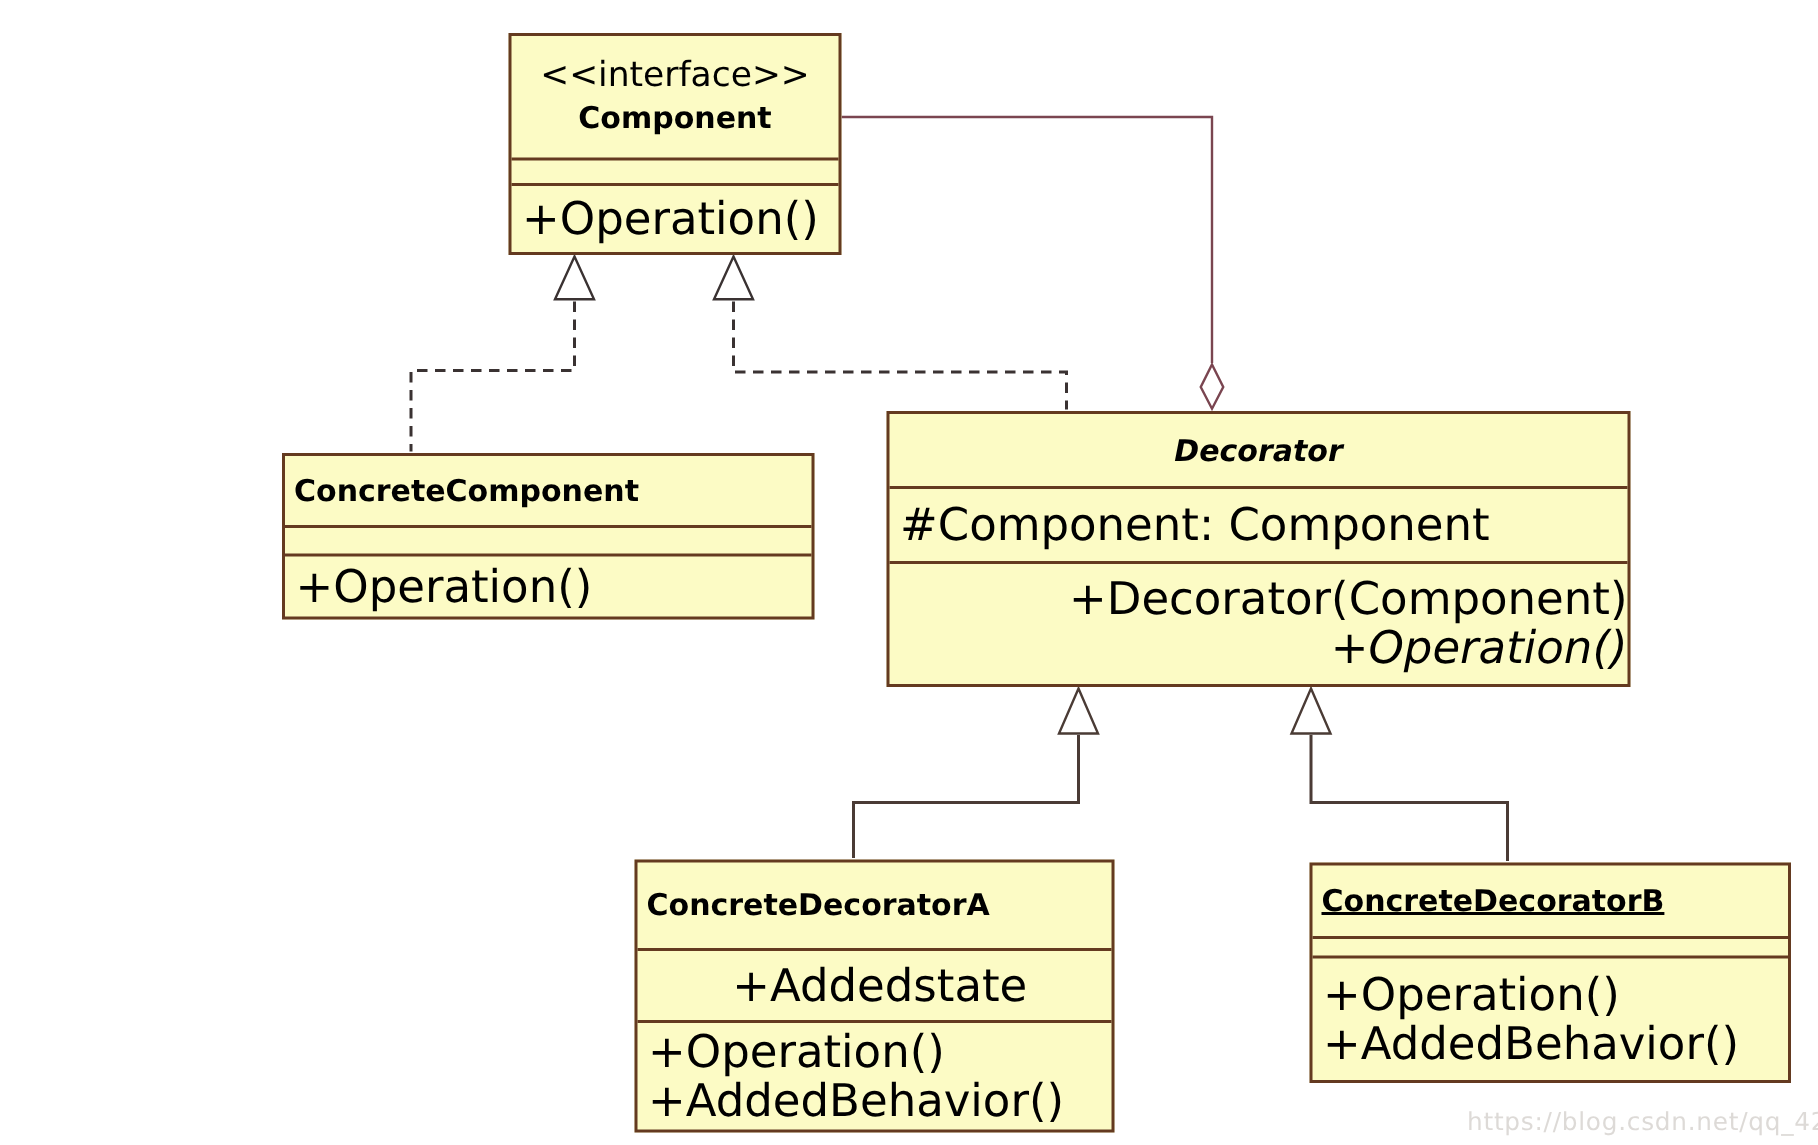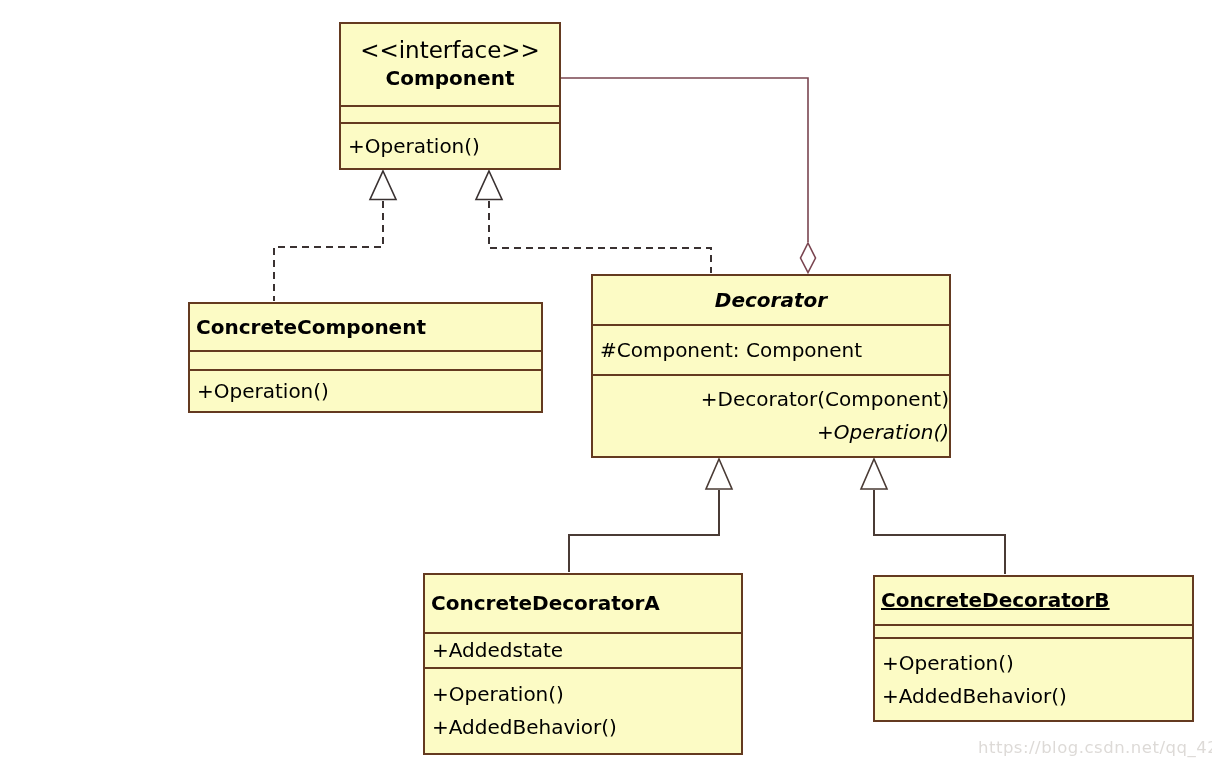--- a/index.html
+++ b/index.html
@@ -39,21 +39,21 @@
     flex-direction: column;
     align-items: center;
     justify-content: center;
     text-align: center;
   }
   .stereotype { font-size: 23px; line-height: 28px; }
   .cname { font-size: 20px; font-weight: bold; line-height: 29px; }
   .cname.left { align-self: flex-start; padding-left: 6px; }
 
   .member {
-    font-size: 20px;
+    font-size: 30px;
     line-height: 33px;
     padding-left: 7px;
     white-space: nowrap;
   }
   .attrs-sec, .methods-sec {
     display: flex;
     flex-direction: column;
     justify-content: center;
   }
   .italic { font-style: italic; }
@@ -62,28 +62,28 @@
   #cls-component            { left: 318px; top: 22px;  width: 222px; height: 148px; }
   #cls-component .title-sec   { height: 81px; }
   #cls-component .attrs-sec   { height: 17px; }
   #cls-component .methods-sec { flex: 1; }
 
   #cls-concrete-component   { left: 167px; top: 302px; width: 355px; height: 111px; }
   #cls-concrete-component .title-sec   { height: 46px; }
   #cls-concrete-component .attrs-sec   { height: 19px; }
   #cls-concrete-component .methods-sec { flex: 1; }
 
-  #cls-decorator            { left: 570px; top: 274px; width: 360px; height: 184px; }
+  #cls-decorator            { left: 570px; top: 274px; width: 496px; height: 184px; }
   #cls-decorator .title-sec   { height: 48px; }
   #cls-decorator .attrs-sec   { height: 50px; }
   #cls-decorator .methods-sec { flex: 1; text-align: right; }
 
   #cls-concrete-decorator-a { left: 402px; top: 573px; width: 320px; height: 182px; }
   #cls-concrete-decorator-a .title-sec   { height: 57px; }
-  #cls-concrete-decorator-a .attrs-sec   { height: 35px; }
+  #cls-concrete-decorator-a .attrs-sec   { height: 48px; align-items: center; }
   #cls-concrete-decorator-a .methods-sec { flex: 1; }
 
   #cls-concrete-decorator-b { left: 852px; top: 575px; width: 321px; height: 147px; }
   #cls-concrete-decorator-b .title-sec   { height: 47px; text-decoration: underline; }
   #cls-concrete-decorator-b .attrs-sec   { height: 13px; }
   #cls-concrete-decorator-b .methods-sec { flex: 1; }
 
   #watermark {
     position: absolute;
     left: 957px;

